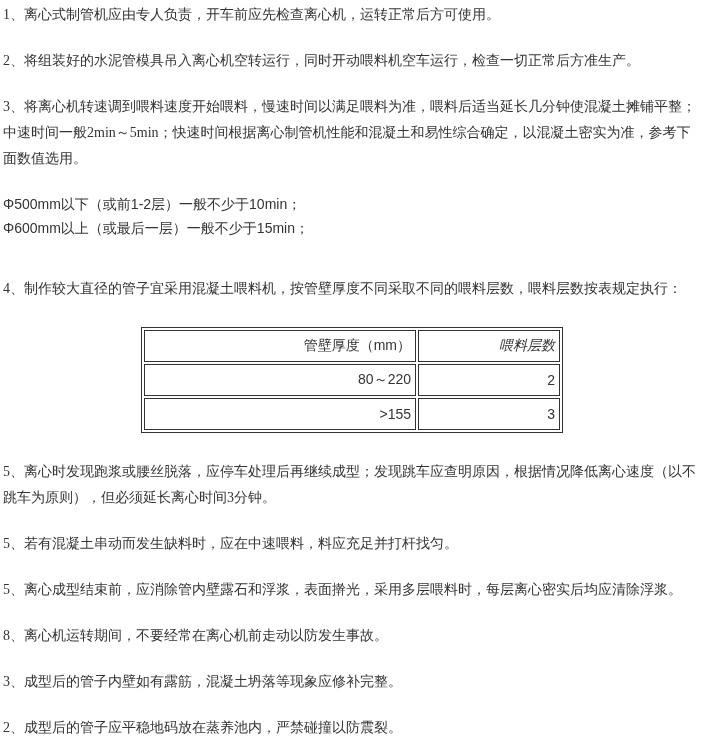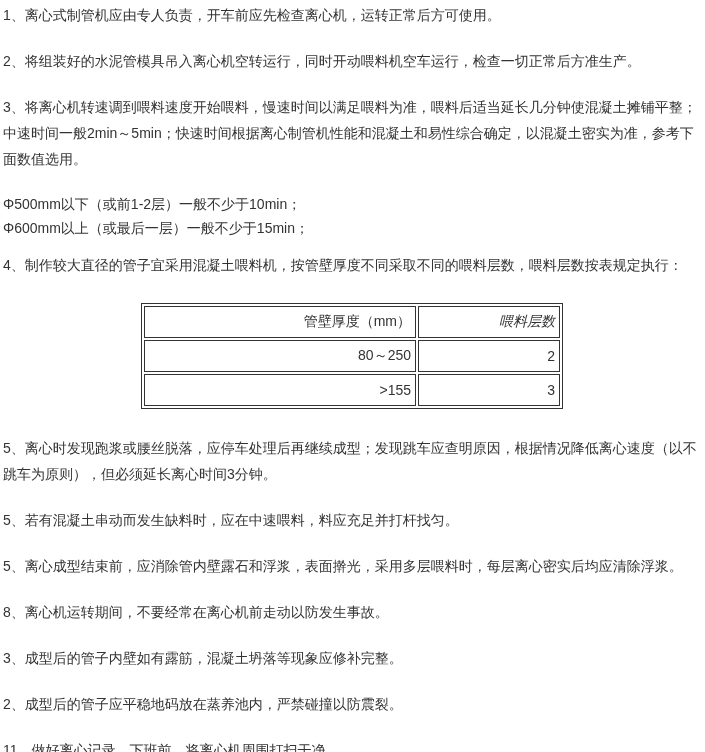--- a/index.html
+++ b/index.html
@@ -14,23 +14,24 @@
     font-family: "Liberation Sans", "DejaVu Sans", sans-serif;
     font-size: 14px;
     color: #333333;
     box-sizing: border-box;
     padding: 2px 4px 0 3px;
   }
   p.para {
     margin: 0 0 20px 0;
     line-height: 26px;
     text-align: left;
+    font-family: Liberation Serif, serif;
   }
   p.spec {
-    margin: 0 0 12px 0;
+    margin: 0 0 36px 0;
     line-height: 24px;
   }
   table.layers {
     border-collapse: separate;
     border-spacing: 2px;
     border: 1px solid #333333;
     margin: 25px auto 26px auto;
     background: #ffffff;
   }
   table.layers td, table.layers th {
@@ -61,21 +62,21 @@
 
 <table class="layers">
   <thead>
     <tr>
       <th class="col-thickness">管壁厚度（mm）</th>
       <th class="col-layers">喂料层数</th>
     </tr>
   </thead>
   <tbody>
     <tr>
-      <td>80～250</td>
+      <td>80～220</td>
       <td>2</td>
     </tr>
     <tr>
       <td>&gt;155</td>
       <td>3</td>
     </tr>
   </tbody>
 </table>
 
 <p class="para">5、离心时发现跑浆或腰丝脱落，应停车处理后再继续成型；发现跳车应查明原因，根据情况降低离心速度（以不跳车为原则），但必须延长离心时间3分钟。</p>

